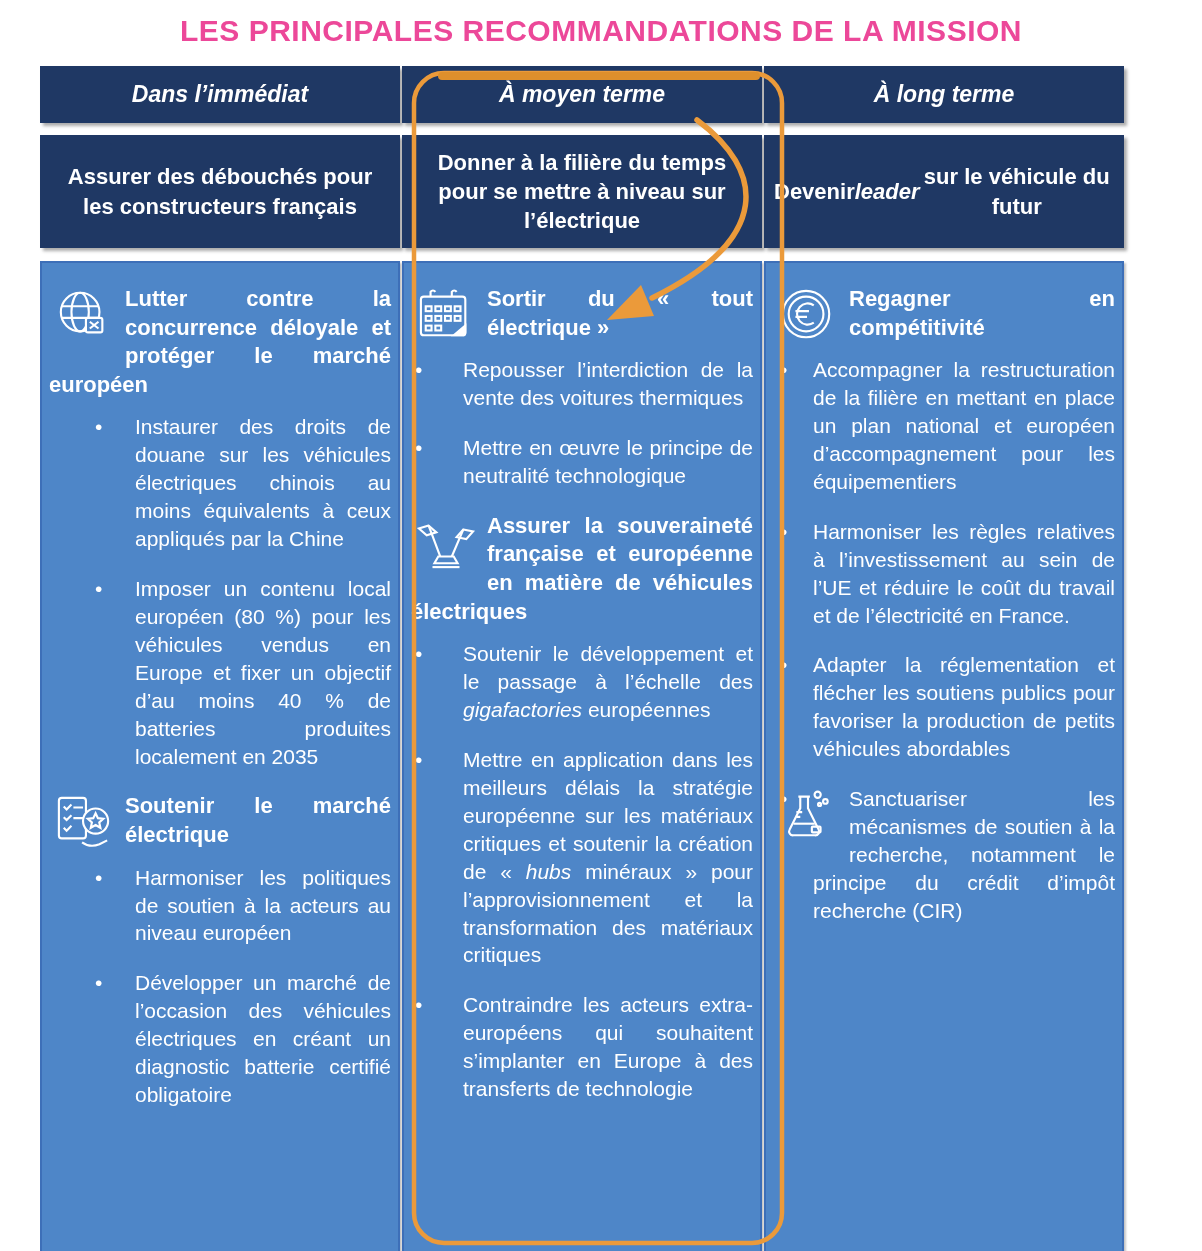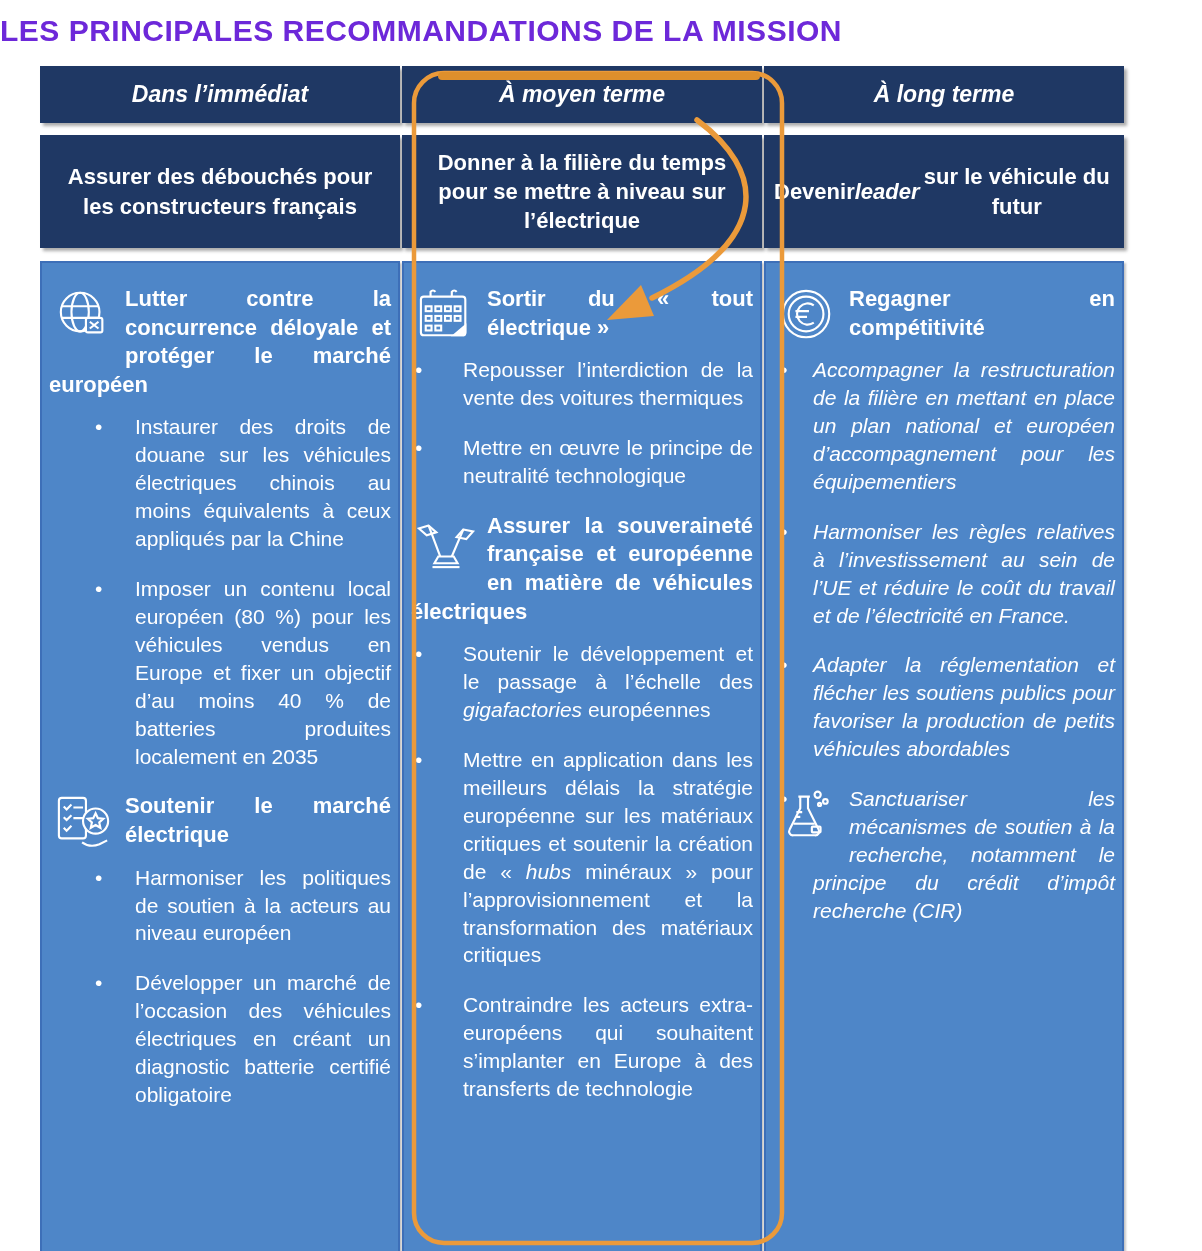--- a/index.html
+++ b/index.html
@@ -1,21 +1,21 @@
 <!DOCTYPE html>
 <html><head>
 <meta charset="utf-8">
 <style>
   html,body{margin:0;padding:0;background:#fff;}
   body{font-family:"Liberation Sans", sans-serif; -webkit-font-smoothing:antialiased;}
   #canvas{position:relative;width:1202px;height:1251px;background:#ffffff;overflow:hidden;}
 
   .page-title{
-    margin:14px 0 18px 0; text-align:left;
-    font-size:30px; font-weight:bold; letter-spacing:.5px; color:#6d28d9;
+    margin:14px 0 18px 0; text-align:center;
+    font-size:30px; font-weight:bold; letter-spacing:.5px; color:#ec4899;
   }
 
   .cols{
     display:grid; grid-template-columns:repeat(3,360px); column-gap:2px;
     padding:0 44px 0 40px;
   }
   .col{display:flex; flex-direction:column;}
 
   .col-header{
     height:57px; margin-bottom:12px;
@@ -58,21 +58,21 @@
   }
   ul.bullets li::before{
     content:"\2022"; position:absolute; left:0; top:0;
   }
   
   .col-0 ul.bullets{margin-left:46px;}
   .col-0 ul.bullets li{padding-left:40px;}
   .col-1 ul.bullets{margin-left:4px;}
   .col-1 ul.bullets li{padding-left:48px;}
   .col-2 ul.bullets{margin-left:7px;}
-  .col-2 ul.bullets li{padding-left:33px;font-style:italic;}
+  .col-2 ul.bullets li{padding-left:33px;}
 
   .sec2{margin-top:20px;}
 
   #annotation-layer{
     position:absolute; left:0; top:0; width:1202px; height:1251px;
     pointer-events:none;
   }
 </style>
 </head>
 <body>

